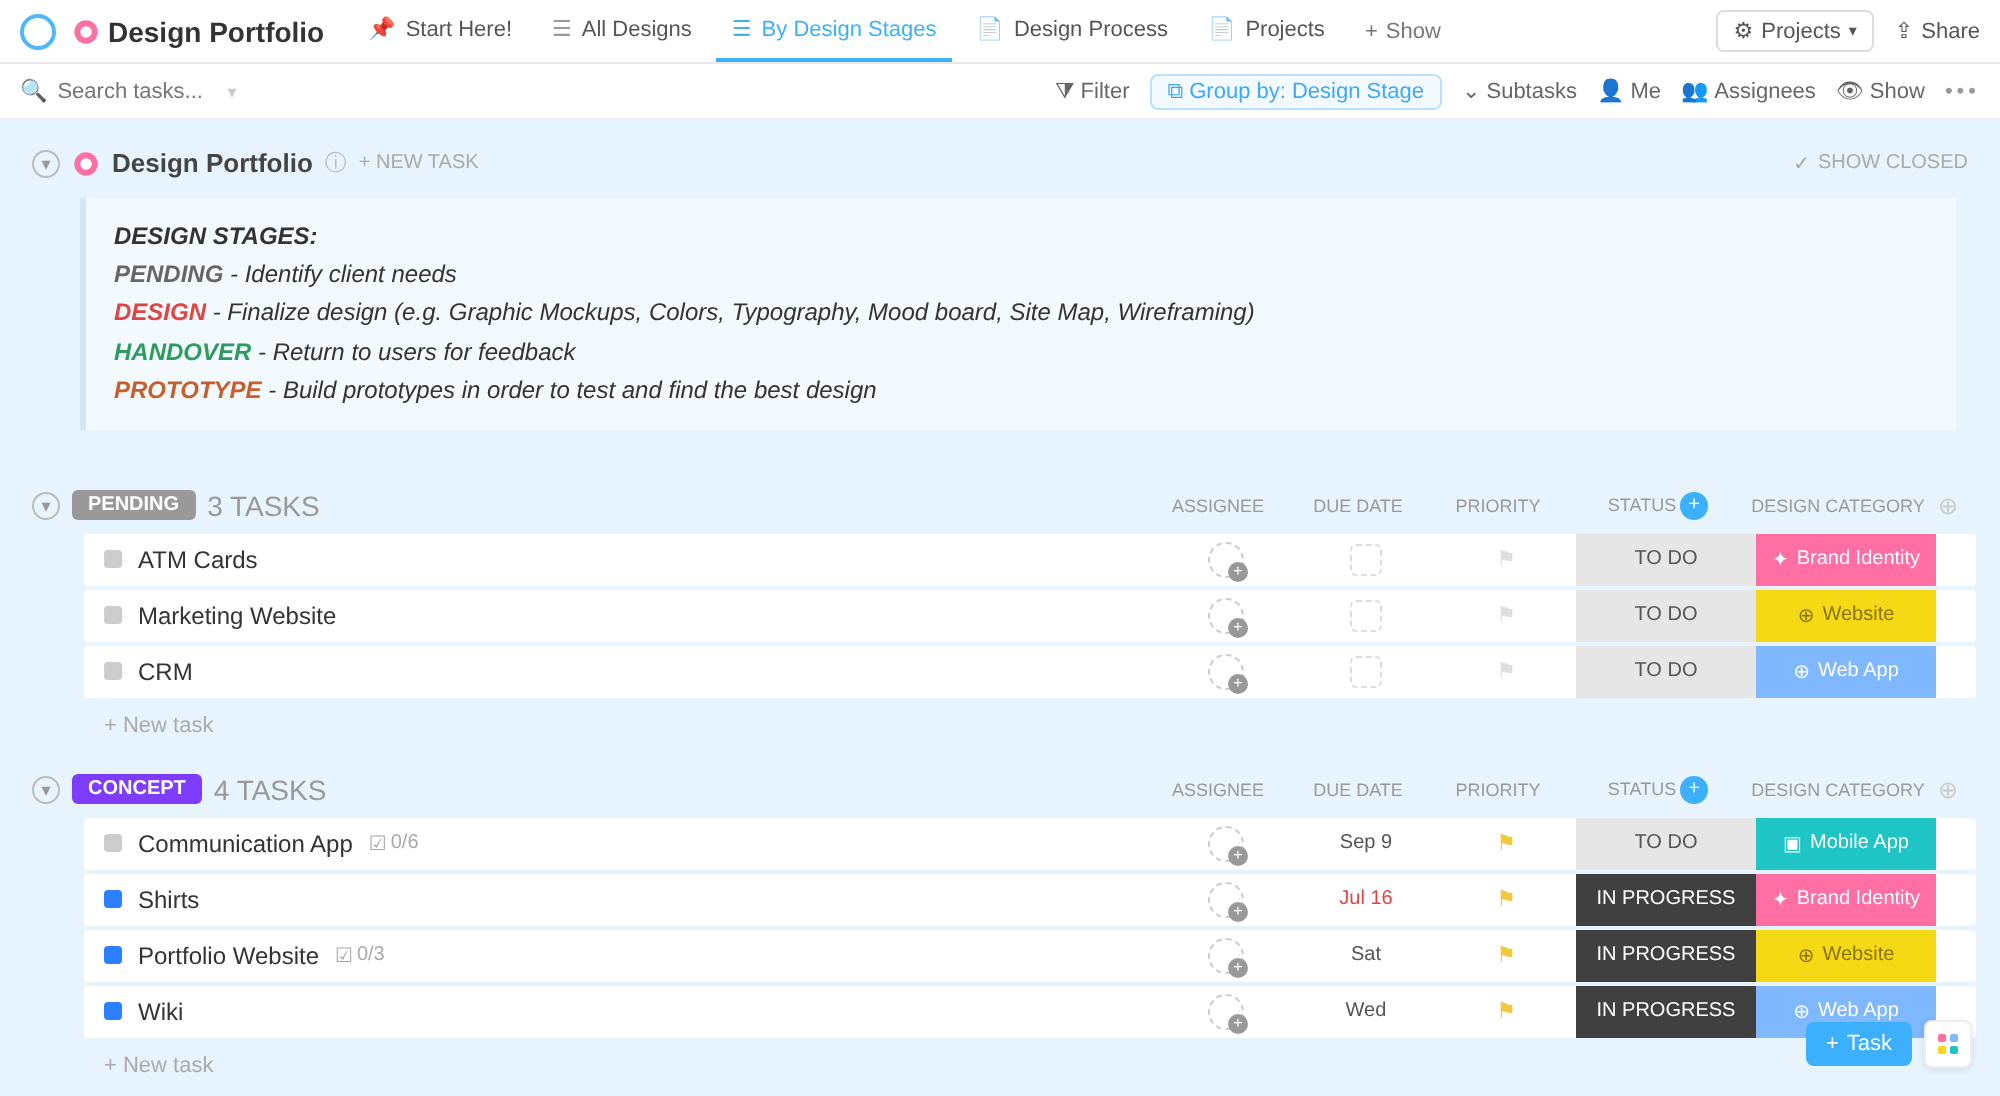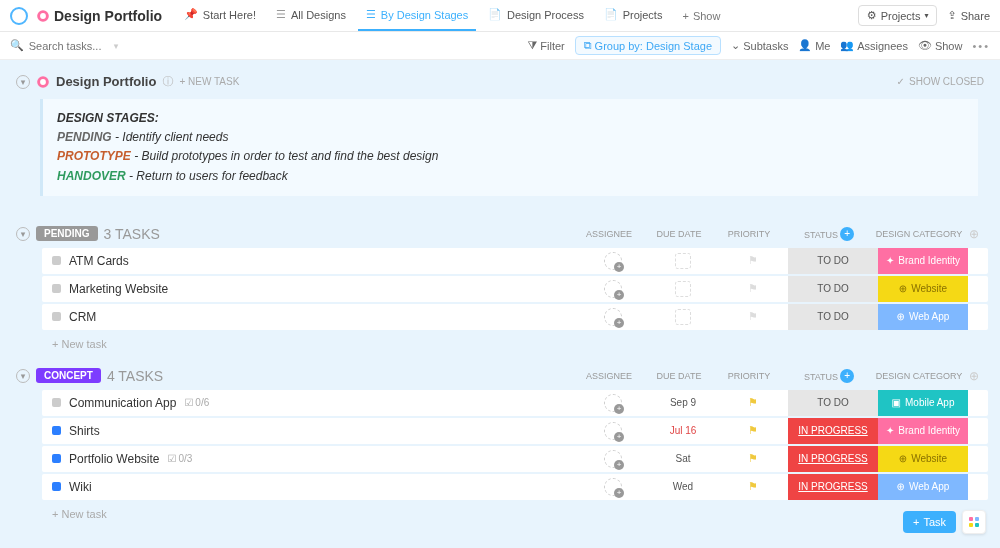--- a/index.html
+++ b/index.html
@@ -62,21 +62,21 @@
 .task-name { font-size: 12px; color: #333; white-space: nowrap; overflow: hidden; text-overflow: ellipsis; }
 .subtask-badge { font-size: 10px; color: #aaa; display: flex; align-items: center; gap: 2px; }
 .task-cols { display: grid; grid-template-columns: 70px 70px 70px 90px 90px 20px; align-items: center; height: 100%; }
 .cell { display: flex; align-items: center; justify-content: center; height: 100%; font-size: 11px; }
 .assignee-circ { width: 18px; height: 18px; border: 1px dashed #ccc; border-radius: 50%; position: relative; }
 .assignee-circ::after { content: "+"; position: absolute; right: -3px; bottom: -3px; width: 10px; height: 10px; background: #999; color: #fff; font-size: 8px; border-radius: 50%; display: flex; align-items: center; justify-content: center; }
 .due-empty { width: 16px; height: 16px; border: 1px dashed #ddd; border-radius: 3px; }
 .flag-ic { color: #ddd; }
 .flag-ic.yellow { color: #f0c93e; }
 .status-cell { width: 90px; height: 100%; display: flex; align-items: center; justify-content: center; font-size: 10px; color: #555; background: #e6e6e6; }
-.status-cell.inprog { background: #ef4444; color: #fff; text-decoration: underline; }
+.status-cell.inprog { background: #404040; color: #fff; }
 .cat-cell { width: 90px; height: 100%; display: flex; align-items: center; justify-content: center; font-size: 10px; color: #fff; gap: 4px; }
 .cat-brand { background: #ff6fa3; }
 .cat-website { background: #f5d915; color: #8a7200; }
 .cat-webapp { background: #7fb8ff; }
 .cat-mobile { background: #1fc4c4; }
 .cat-ic { font-size: 10px; }
 .new-task-row { color: #aaa; font-size: 11px; padding: 6px 0 2px 40px; cursor: pointer; }
 .due-text { color: #555; font-size: 10px; }
 .due-text.red { color: #e04545; }
 .end-plus { color: #ccc; font-size: 12px; cursor: pointer; }
@@ -192,22 +192,23 @@
       <span class="new-task-hdr">+ NEW TASK</span>
       <span class="show-closed">
           <span>✓</span>
           <span>SHOW CLOSED</span>
         </span>
     </div>
     <div class="stages-box">
       <div class="st-title">DESIGN STAGES:</div>
       <div id="stage-lines">
           <div class="stage-line"><b class="c-pending">PENDING</b> - Identify client needs</div>
+          <div class="stage-line"><b class="c-design">DESIGN</b> - Finalize design (e.g. Graphic Mockups, Colors, Typography, Mood board, Site Map, Wireframing)</div>
+          <div class="stage-line"><b class="c-handover">HANDOVER</b> - Return to users for feedback</div>
           <div class="stage-line"><b class="c-prototype">PROTOTYPE</b> - Build prototypes in order to test and find the best design</div>
-          <div class="stage-line"><b class="c-handover">HANDOVER</b> - Return to users for feedback</div>
         </div>
     </div>
   </div>
 
   <div id="groups-mount">
       <div class="group">
     <div class="group-head">
       <span class="collapse-circ">▾</span>
       <span class="status-pill pill-pending">PENDING</span>
       <span class="task-count">3 TASKS</span>

